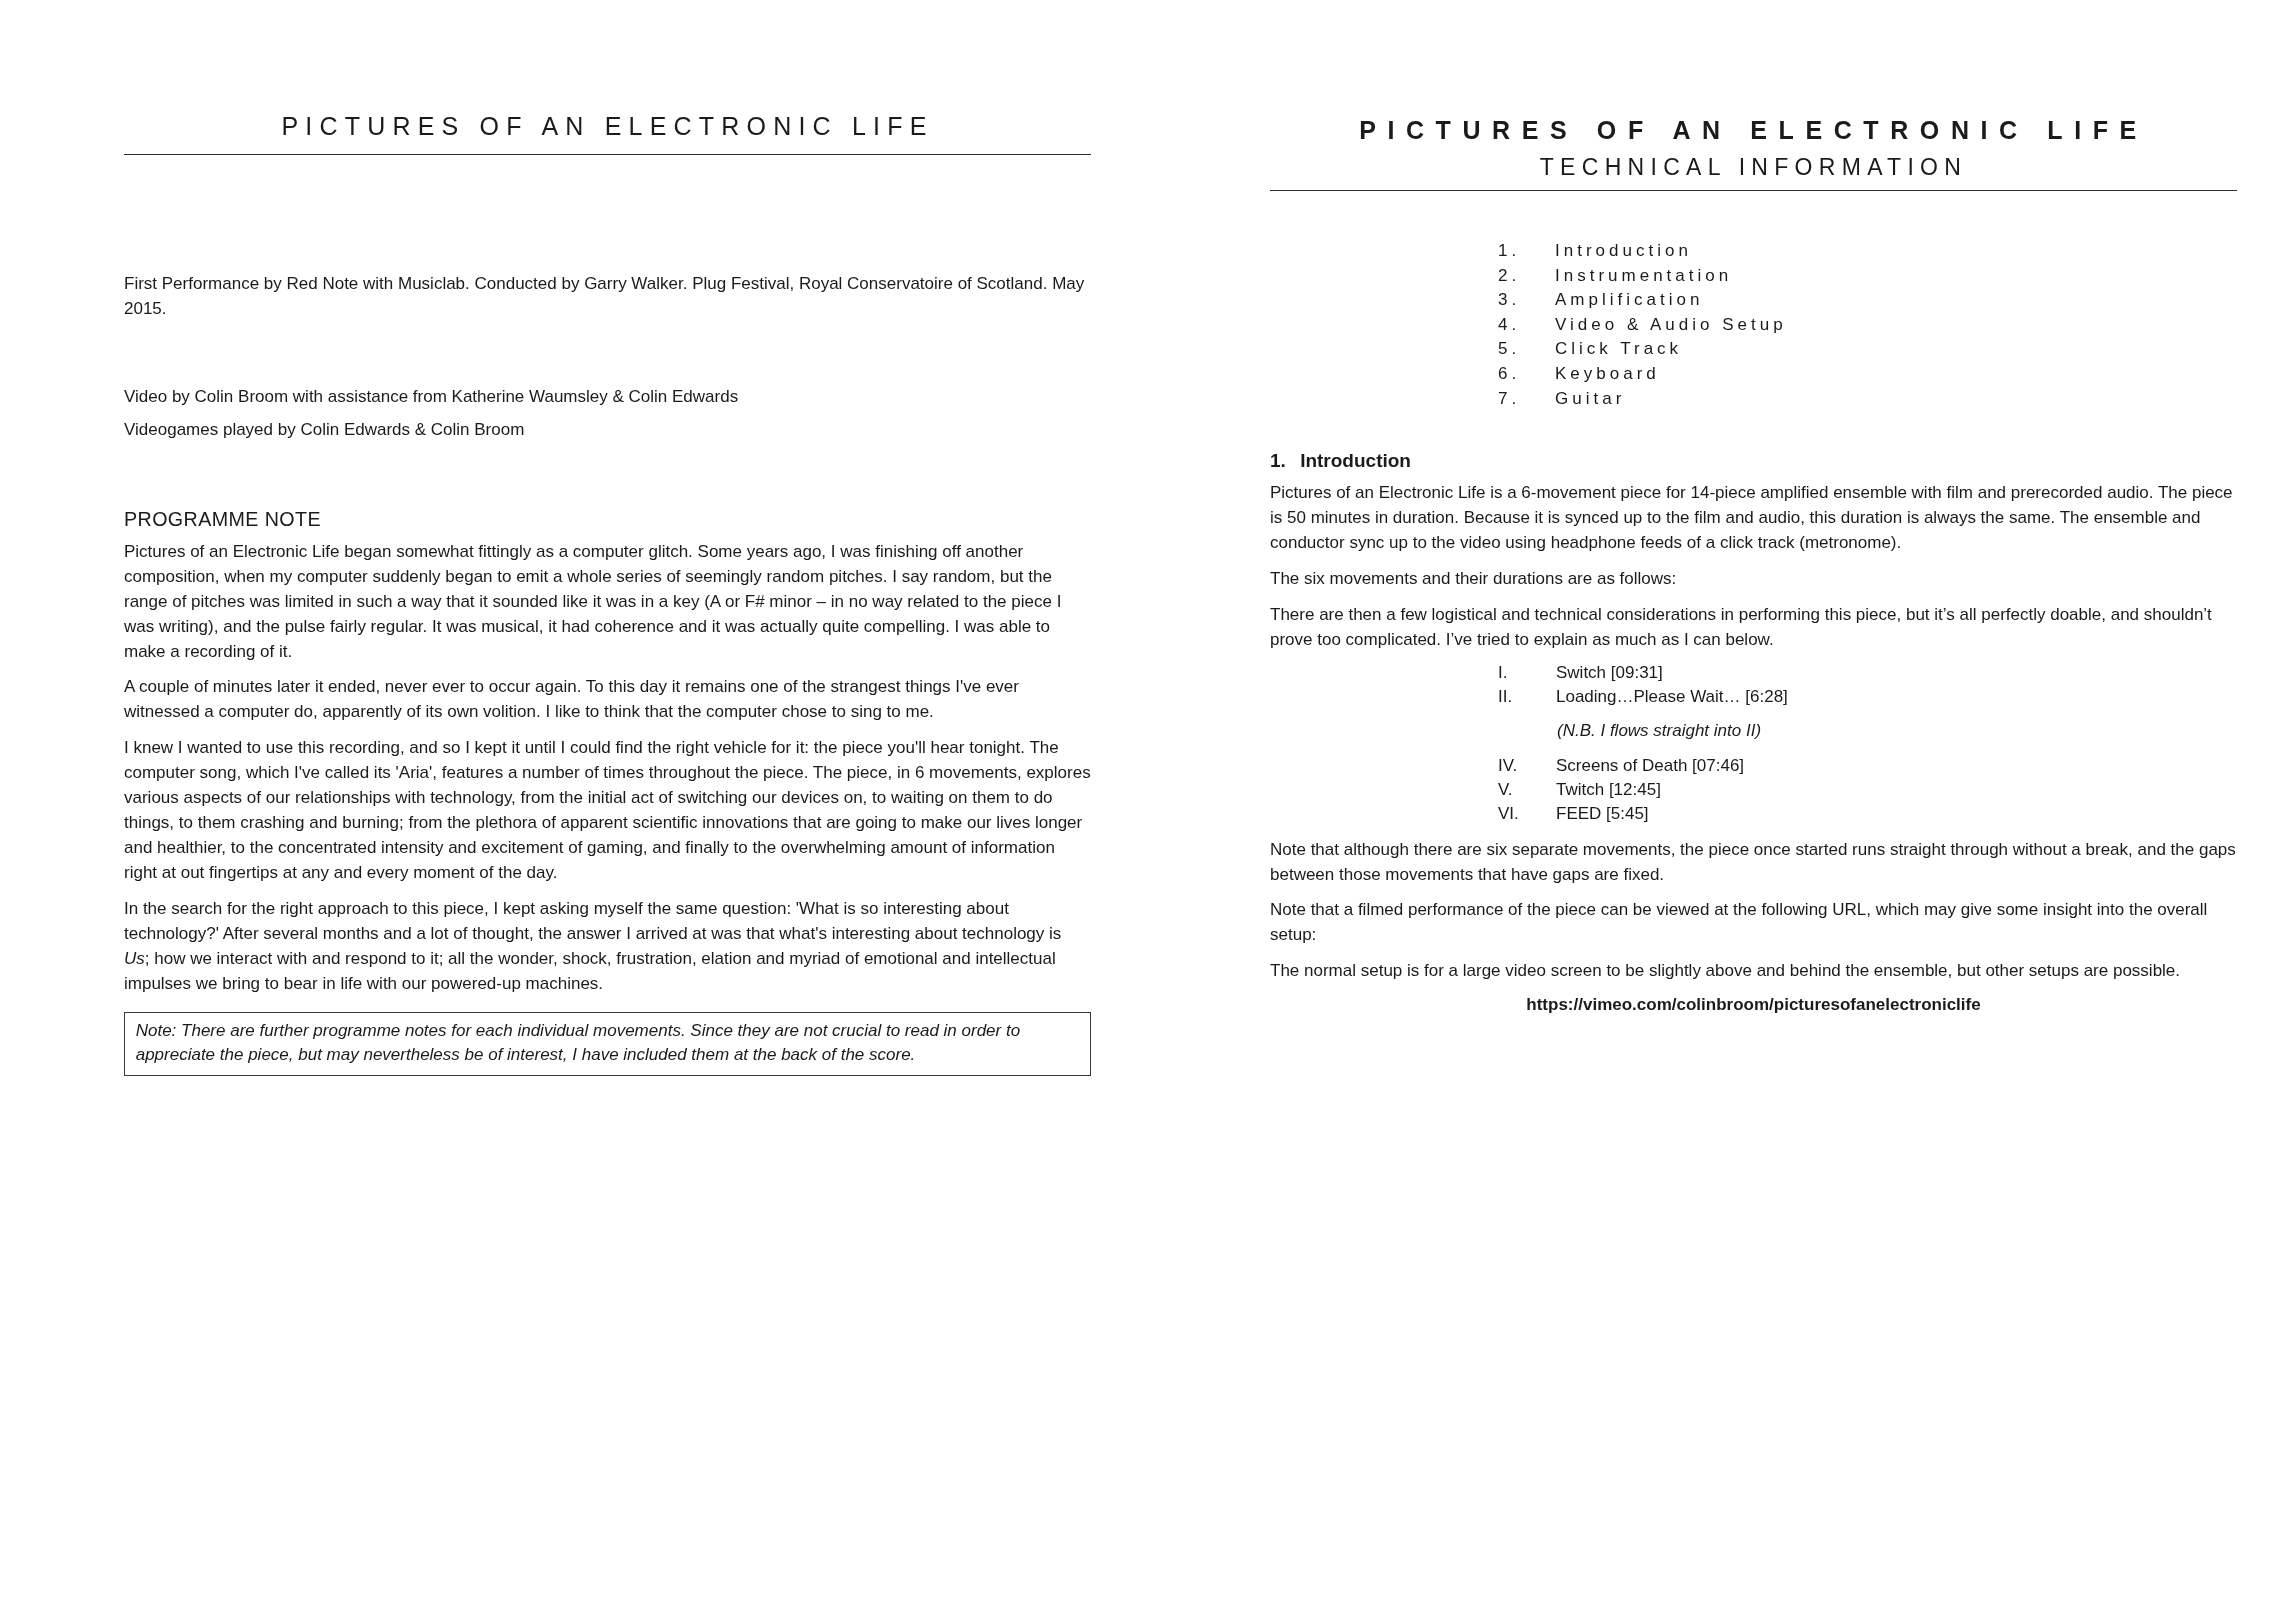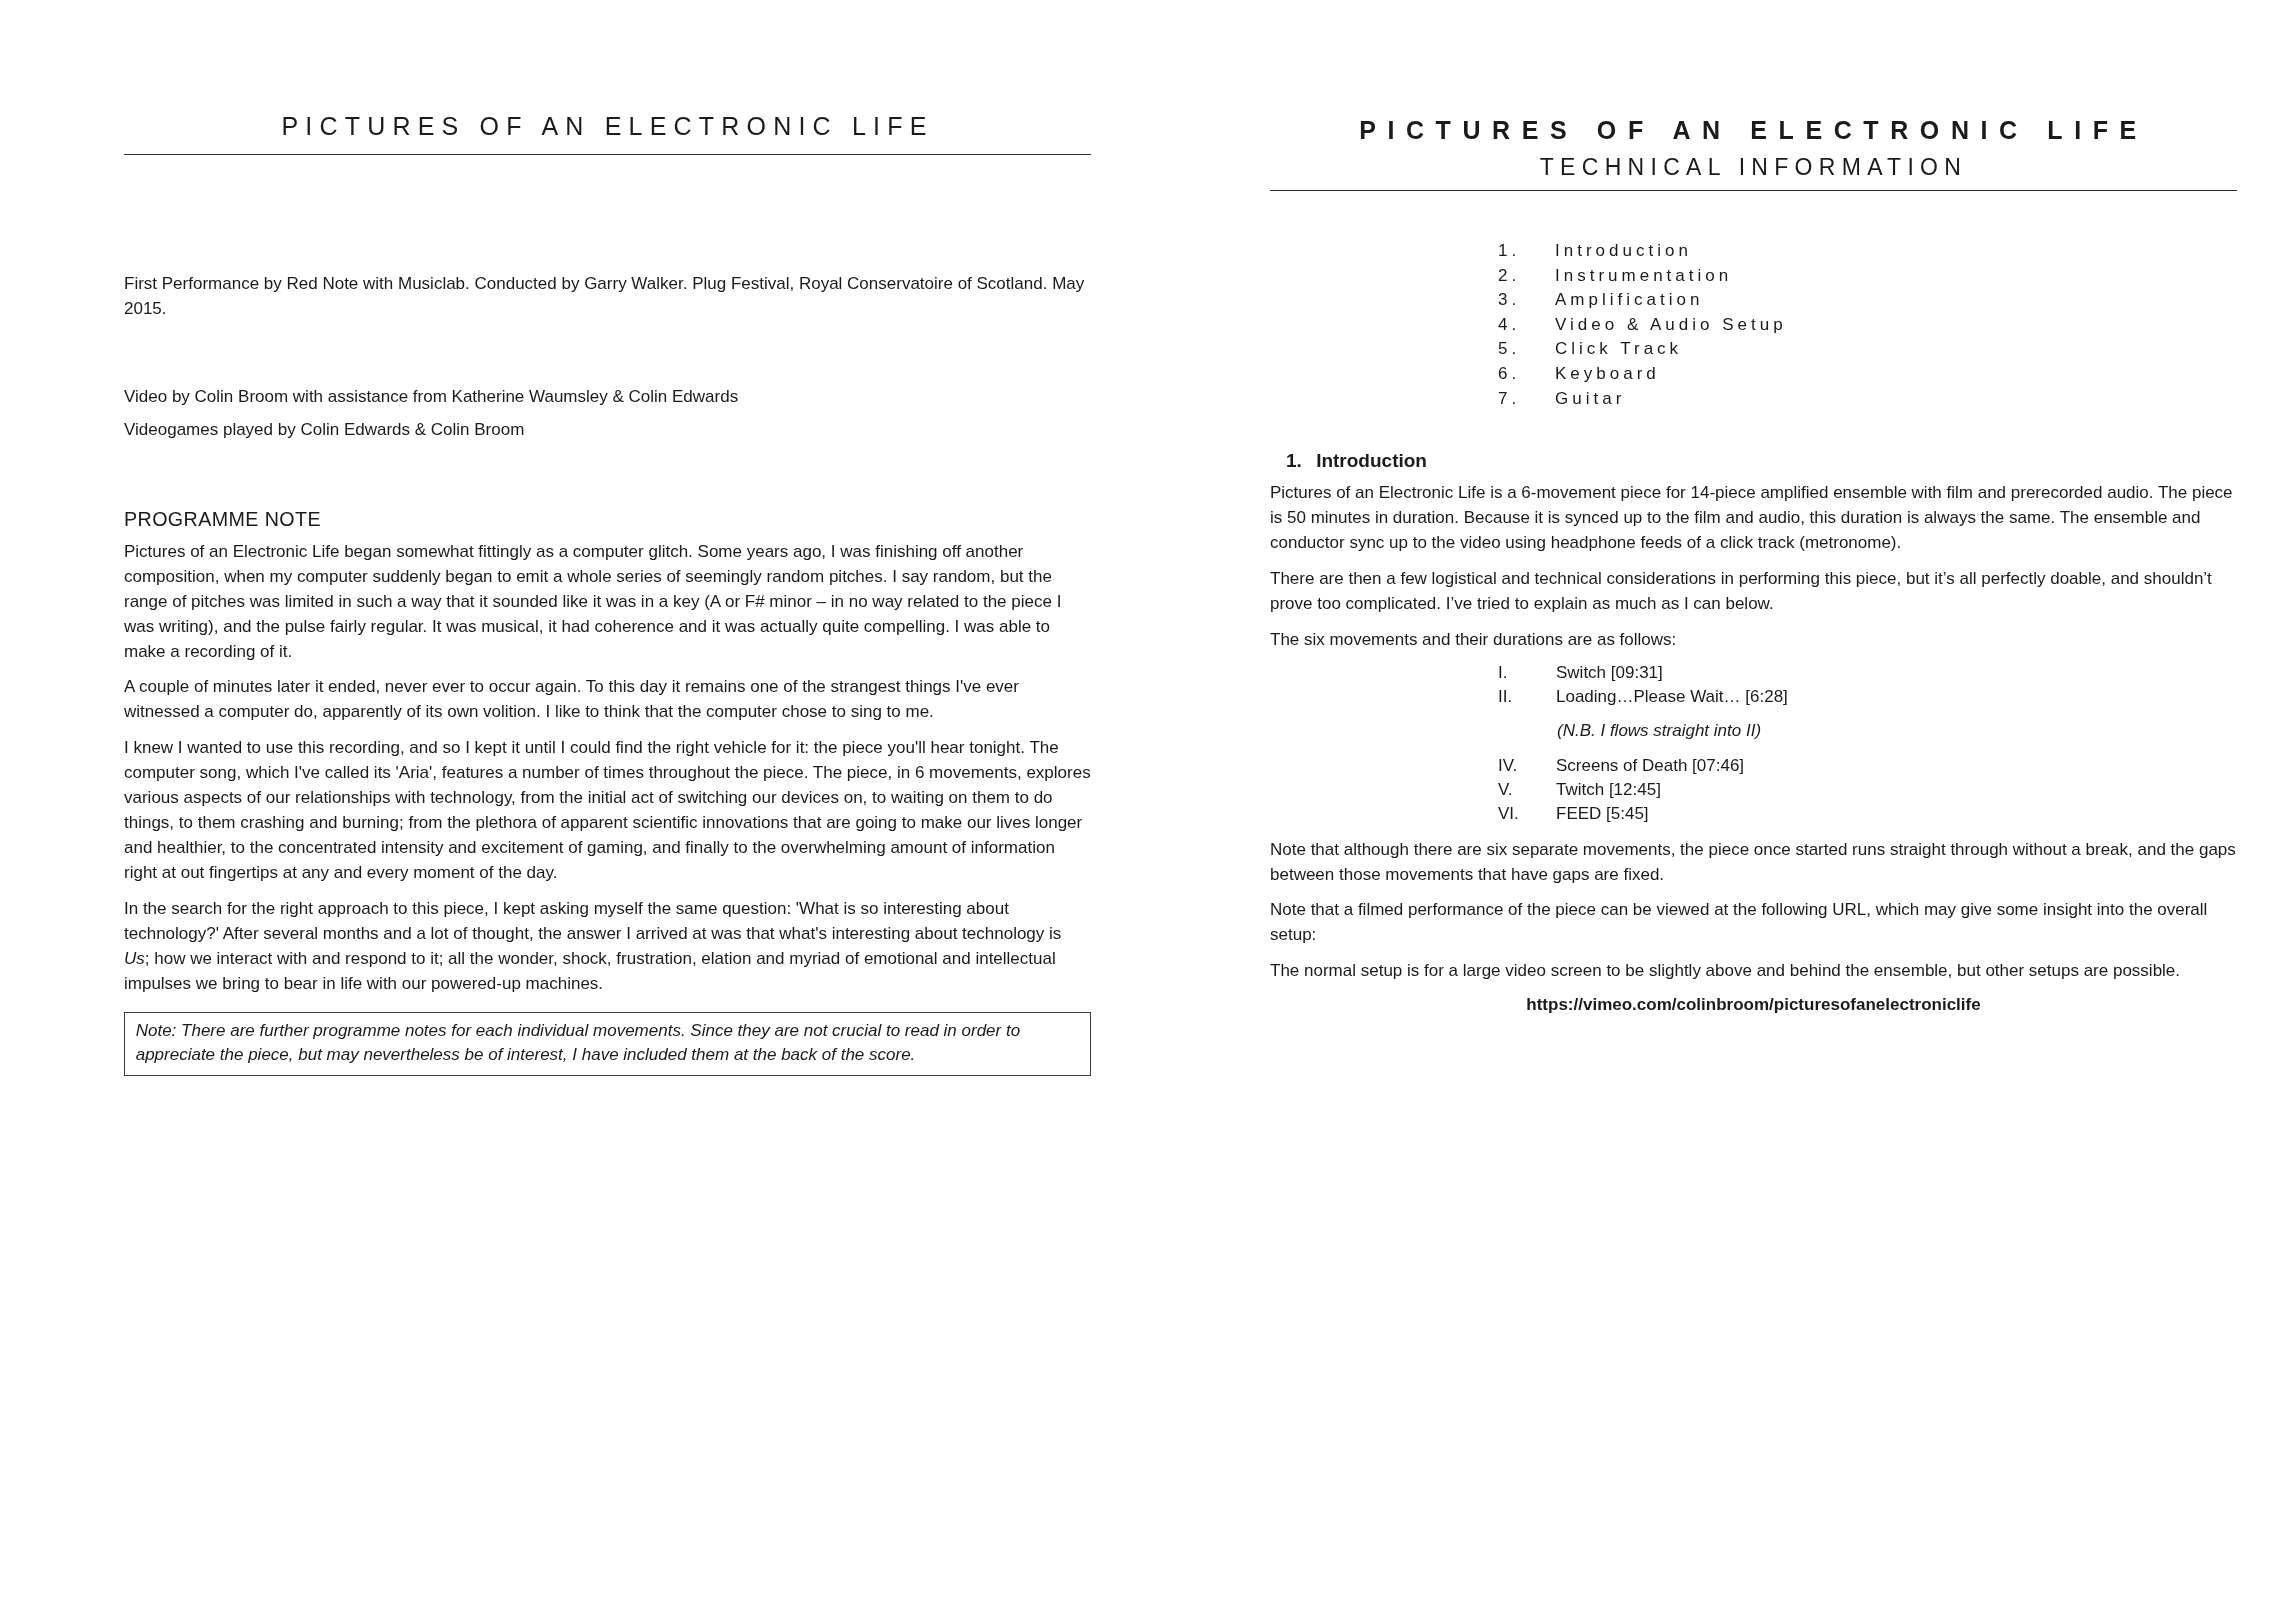--- a/index.html
+++ b/index.html
@@ -74,21 +74,21 @@
   }
   .toc { margin:48px 0 0 228px; }
   .toc-row {
     display:flex;
     font-size:17px;
     line-height:24.6px;
     letter-spacing:4px;
   }
   .toc-num { width:57px; flex:none; }
   .section-heading {
-    margin:39px 0 0 16px;
+    margin:39px 0 0 0;
     font-size:19px;
     font-weight:bold;
   }
   .section-heading .h-num { display:inline-block; margin-right:14.3px; }
   .movements { margin-top:9px; }
   .mv-row {
     display:flex;
     margin-left:228px;
     font-size:17px;
     line-height:24px;
@@ -168,22 +168,22 @@
       </div>
     <div class="toc-row">
         <span class="toc-num">7.</span>
         <span>Guitar</span>
       </div>
   </div>
 
   <h3 class="section-heading"><span class="h-num">1.</span><span>Introduction</span></h3>
 
   <p class="body after-heading">Pictures of an Electronic Life is a 6-movement piece for 14-piece amplified ensemble with film and prerecorded audio. The piece is 50 minutes in duration. Because it is synced up to the film and audio, this duration is always the same. The ensemble and conductor sync up to the video using headphone feeds of a click track (metronome).</p>
+  <p class="body">The six movements and their durations are as follows:</p>
   <p class="body">There are then a few logistical and technical considerations in performing this piece, but it’s all perfectly doable, and shouldn’t prove too complicated. I’ve tried to explain as much as I can below.</p>
-  <p class="body">The six movements and their durations are as follows:</p>
 
   <div class="movements">
     <div class="mv-row">
         <span class="mv-num">I.</span>
         <span>Switch [09:31]</span>
       </div>
     <div class="mv-row">
         <span class="mv-num">II.</span>
         <span>Loading…Please Wait… [6:28]</span>
       </div>

